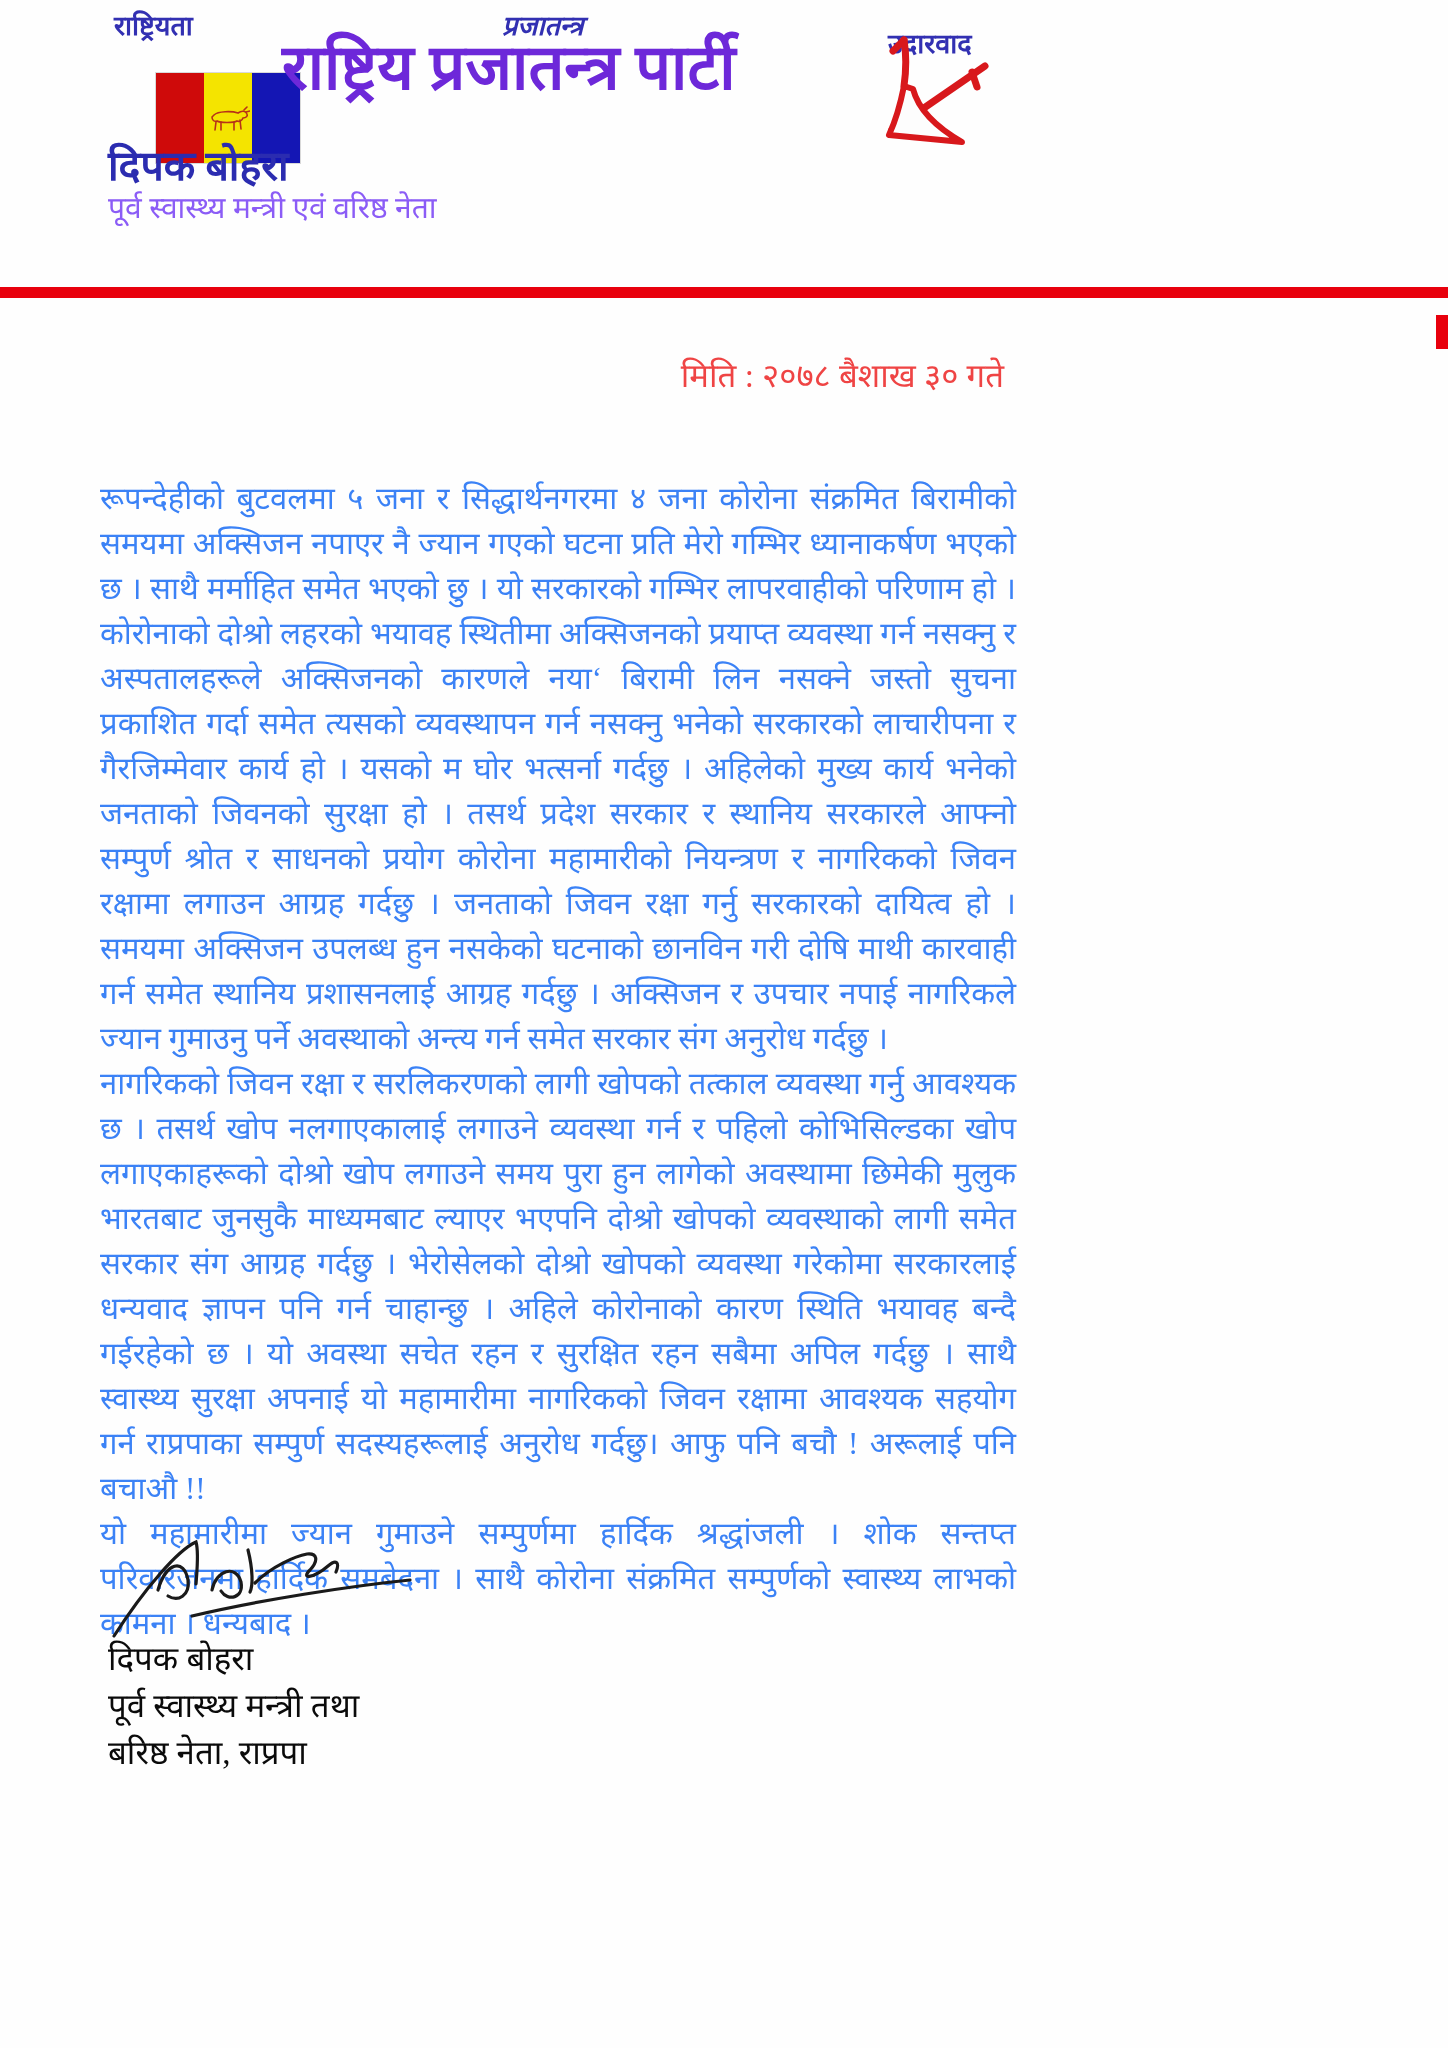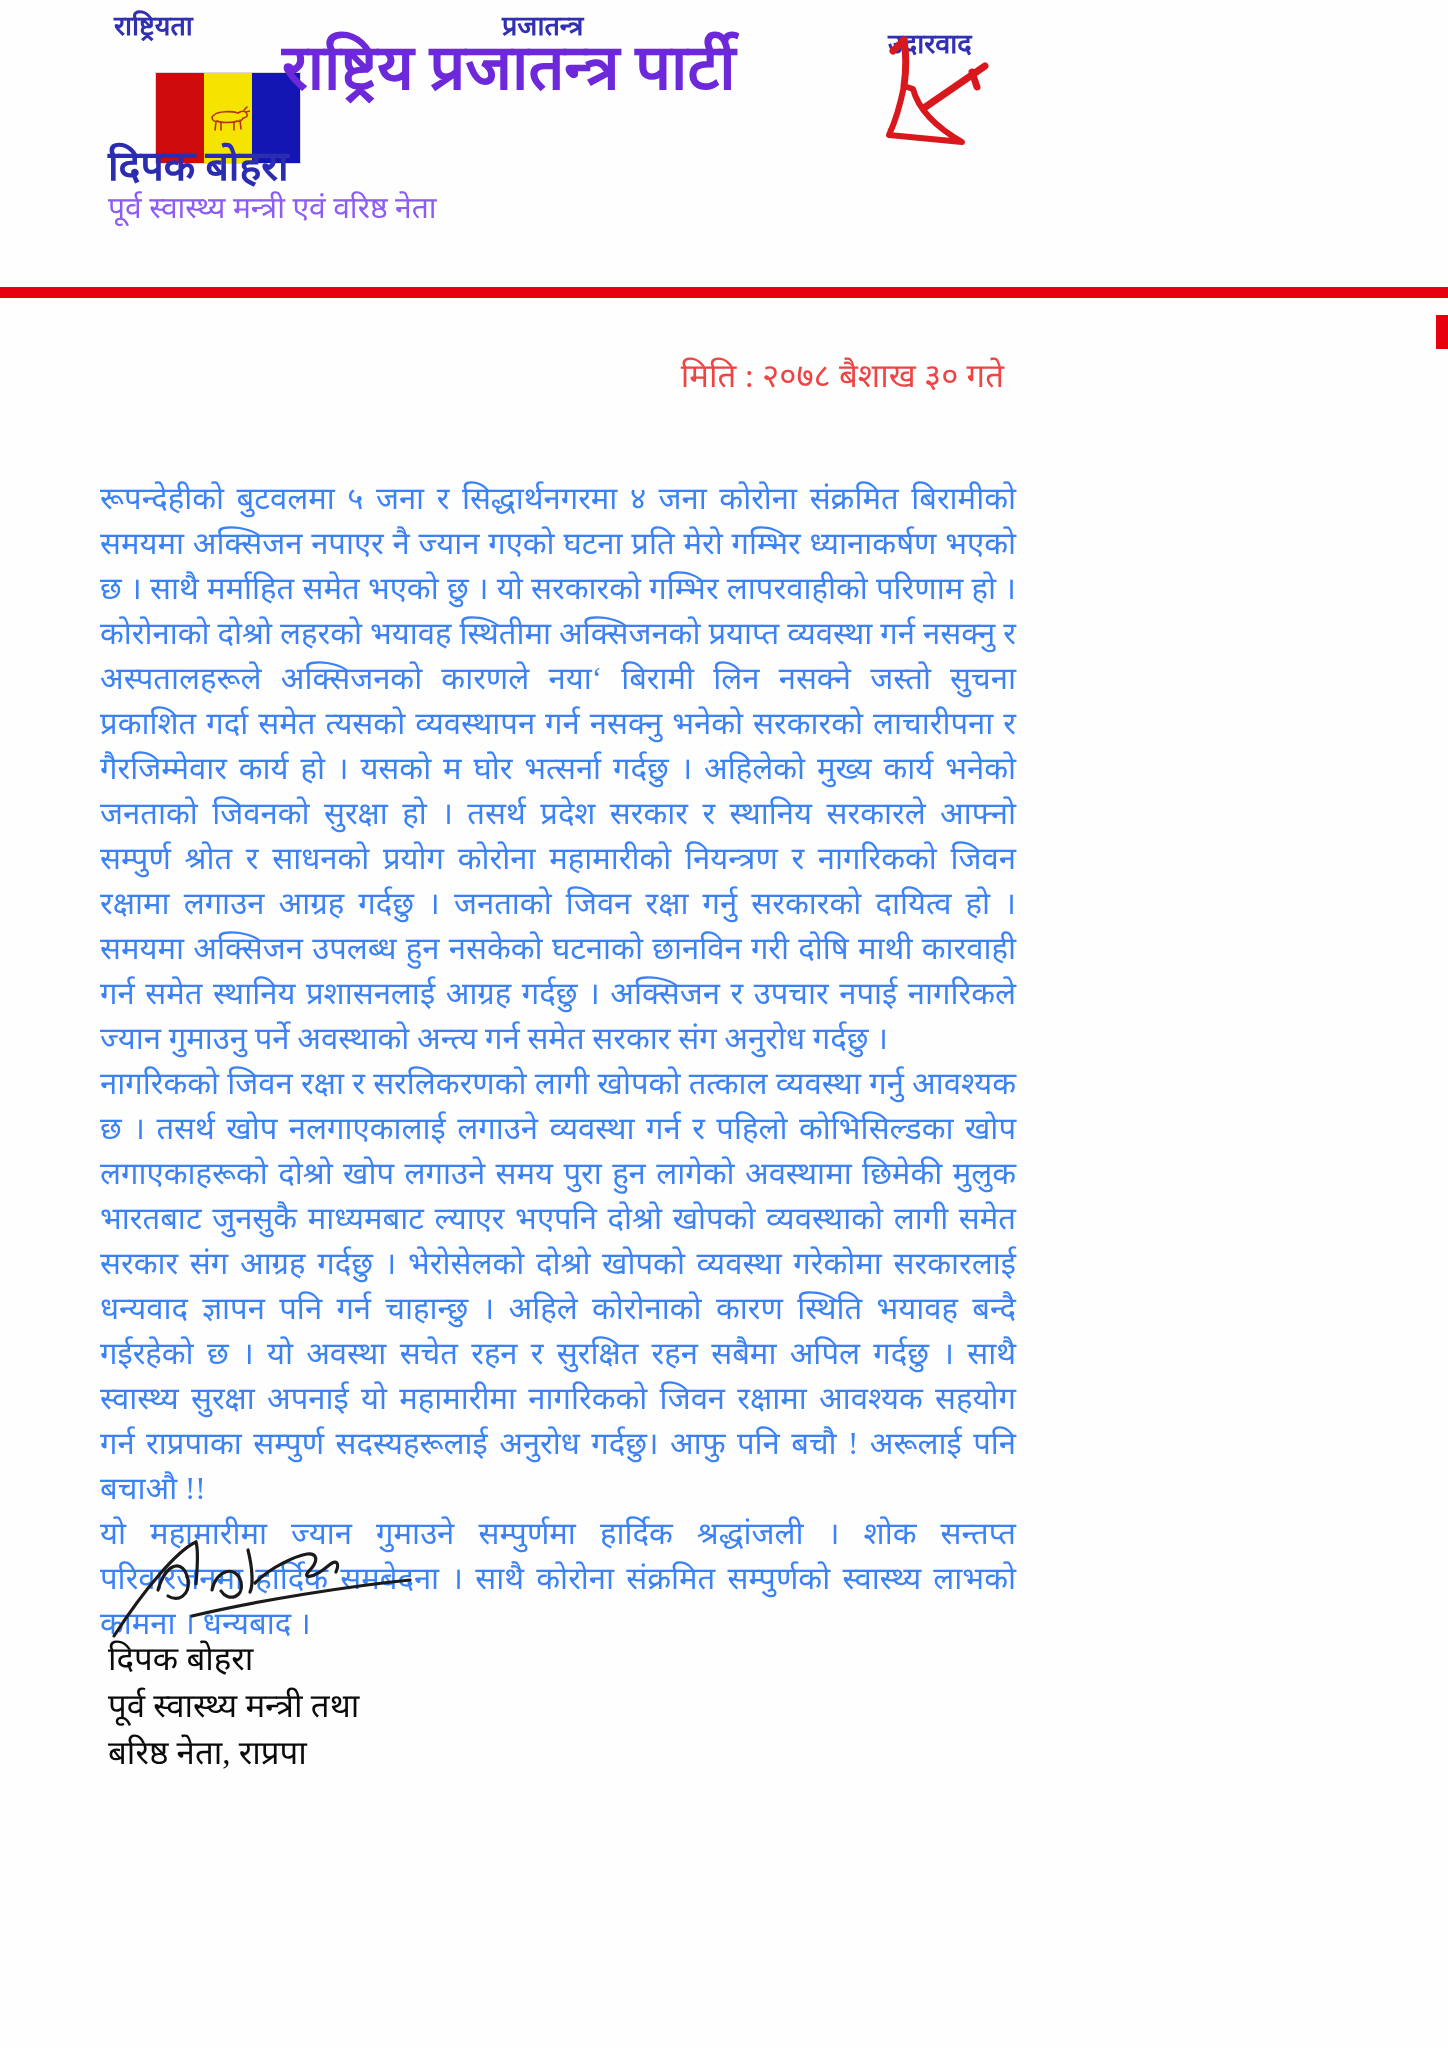--- a/index.html
+++ b/index.html
@@ -14,21 +14,21 @@
     padding-left:36px;
   }
   
   .motto{
     position:absolute;top:6px;
     font-family:"Liberation Sans", sans-serif;
     font-weight:bold;font-size:27px;color:#3230b2;
     white-space:nowrap;
   }
   .motto-left{left:114px;}
-  .motto-center{left:502px;}
+  .motto-center{left:502px;font-style:italic;}
   .motto-right{left:888px;top:12px;margin-top:12px;}
   
   .flag{
     position:absolute;left:155px;top:72px;width:146px;height:92px;
     display:flex;border:1px solid #d9d9d9;box-sizing:border-box;
   }
   .stripe{flex:1;position:relative;}
   .stripe-red{background:#cf0a0a;}
   .stripe-yellow{background:#f4e400;display:flex;align-items:center;justify-content:center;}
   .stripe-blue{background:#1416b4;}

